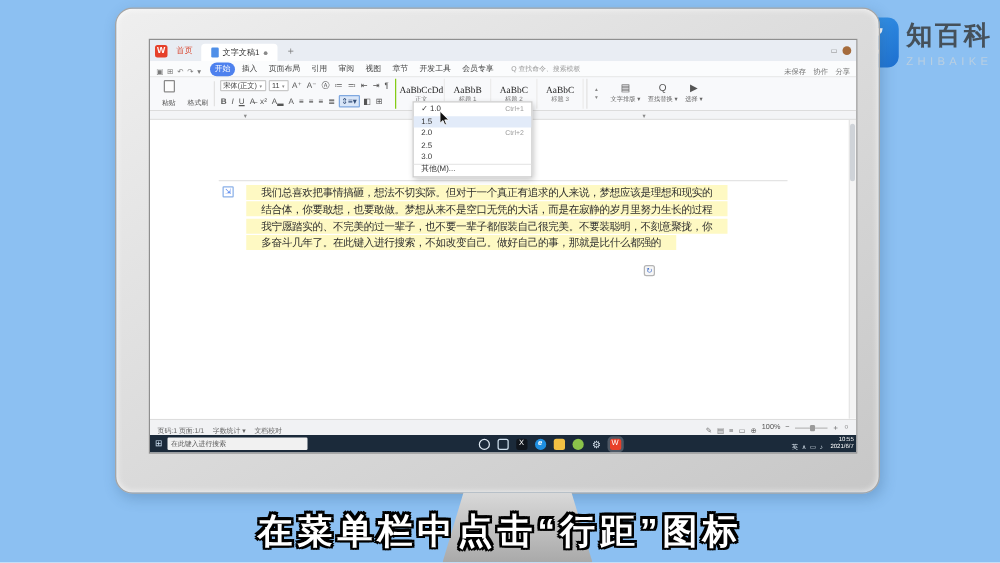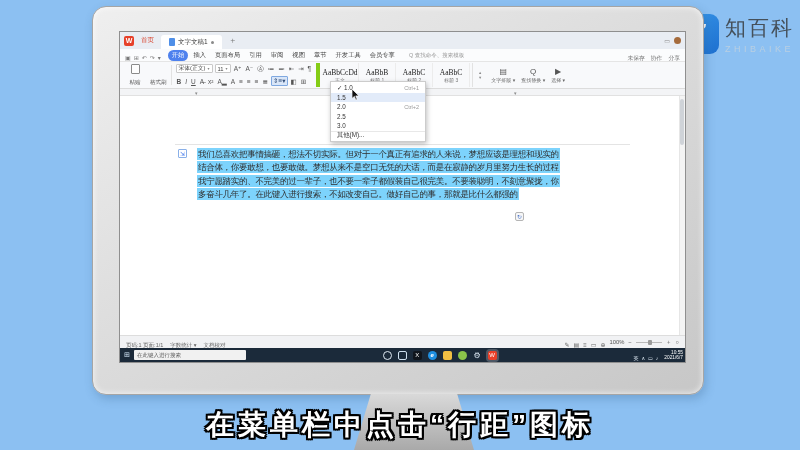--- a/index.html
+++ b/index.html
@@ -5,21 +5,21 @@
   * { margin:0; padding:0; box-sizing:border-box; }
   html,body { width:800px; height:450px; overflow:hidden; }
   body { background:#8cc0f2; font-family:"Liberation Sans","DejaVu Sans",sans-serif; position:relative; }
 
   
   .brand { position:absolute; top:14px; right:6px; display:flex; gap:6px; align-items:flex-start; }
   .brand-icon { width:46px; height:40px; background:linear-gradient(135deg,#3fa2f0,#1d6fd0); border-radius:9px;
     color:#fff; font-weight:bold; font-size:30px; font-style:italic; display:flex; align-items:center; justify-content:center; position:relative; }
   .brand-icon::after { content:""; position:absolute; left:6px; bottom:-6px; border:7px solid transparent; border-top-color:#1d6fd0; border-left-color:#1d6fd0; }
   .brand-text { display:flex; flex-direction:column; }
-  .brand-title { font-size:21px; font-weight:normal; color:#45505a; letter-spacing:2px; }
+  .brand-title { font-size:21px; font-weight:bold; color:#45505a; letter-spacing:2px; }
   .brand-sub { font-size:9px; color:#b9cfe2; letter-spacing:3.5px; margin-top:2px; }
 
   
   .monitor { position:absolute; left:92px; top:6px; width:612px; height:389px;
     background:linear-gradient(150deg,#efefef,#c7c7c7); border:1px solid #a5a5a5; border-radius:14px;
     box-shadow:inset 0 0 6px rgba(255,255,255,.8), 2px 4px 10px rgba(40,80,120,.25); }
   .stand-neck { position:absolute; left:354px; top:394px; width:120px; height:56px;
     background:linear-gradient(180deg,#d9d9d9,#a9a9a9); clip-path:polygon(14% 0,86% 0,100% 100%,0 100%); }
   .screen { position:absolute; left:26px; top:24px; width:567px; height:332px; background:#fff;
     border:1px solid #8f8f8f; display:flex; flex-direction:column; overflow:hidden; }
@@ -51,40 +51,40 @@
   .paste-block { align-items:center; width:22px; }
   .clip-ico { width:9px; height:10px; border:1px solid #8a8a8a; border-radius:1px; background:#fdfdfd; }
   .tiny-label { font-size:5.5px; color:#555; white-space:nowrap; }
   .vdiv { width:1px; background:#e2e2e2; margin:2px 0; }
   .trow { display:flex; align-items:center; gap:2px; }
   .combo { border:1px solid #c9c9c9; background:#fff; border-radius:1px; font-size:5.8px; color:#444; padding:0 2px; height:9px; display:flex; align-items:center; gap:2px; white-space:nowrap; }
   .combo .caret { font-size:4px; color:#888; }
   .tglyph { font-size:6.5px; color:#555; line-height:9px; padding:0 1px; }
   .fmt-b { font-weight:bold; } .fmt-i { font-style:italic; } .fmt-u { text-decoration:underline; }
   .ls-btn { background:#d9e6f8; border:1px solid #7fa8e0; border-radius:1px; padding:0 1px; height:10px; display:flex; align-items:center; font-size:6.5px; color:#35507a; }
-  .styles { display:flex; align-items:stretch; border-left:4px solid #84cc16; border-right:1px solid #e2e2e2; padding:0 2px; }
+  .styles { display:flex; align-items:stretch; border-left:1px solid #84cc16; border-right:1px solid #e2e2e2; padding:0 2px; }
   .style-cell { width:37px; display:flex; flex-direction:column; align-items:center; justify-content:center; border-right:1px solid #ececec; }
   .style-cell .li-text { font-size:7.5px; color:#222; font-family:"Liberation Serif",serif; }
   .style-cell .li-extra { font-size:5px; color:#777; }
   .style-arrows { display:flex; flex-direction:column; justify-content:center; font-size:4.5px; color:#888; padding:0 2px; }
   .tools { display:flex; gap:6px; align-items:center; padding:0 4px; }
   .tool-item { display:flex; flex-direction:column; align-items:center; gap:1px; }
   .tool-item .li-text { font-size:8px; color:#555; line-height:8px; }
   .tool-item .li-extra { font-size:5px; color:#666; white-space:nowrap; }
 
   .ruler { height:7px; background:#f3f4f6; border-bottom:1px solid #e1e1e1; position:relative; flex:none; }
   .ruler .m1 { position:absolute; left:75px; top:1px; font-size:5px; color:#8a8a8a; }
   .ruler .m2 { position:absolute; left:394px; top:1px; font-size:5px; color:#8a8a8a; }
 
   .docarea { flex:1; background:#fff; position:relative; overflow:hidden; }
   .margin-line { position:absolute; left:55px; top:48px; width:455px; height:1px; background:#e4e4e4; }
   .para-ico { position:absolute; left:58px; top:53px; width:9px; height:9px; border:1px solid #8ab0e8; border-radius:1px; font-size:6px; color:#4e81ee; line-height:8px; text-align:center; background:#fff; }
   .doc-text { position:absolute; left:77px; top:52px; width:322px; }
   .doc-line { display:block; font-size:8.5px; line-height:13.4px; color:#2e2e2e; white-space:nowrap; }
-  .doc-line .li-text { background:#7dd3fc; padding:1px 1px; letter-spacing:-0.3px; }
+  .doc-line .li-text { background:#fef9c3; padding:1px 12px; letter-spacing:-0.3px; }
   .float-ico { position:absolute; left:395px; top:116px; width:9px; height:9px; border:1px solid #b5b5b5; border-radius:2px; background:#f7f7f7; font-size:6px; color:#4a74c9; text-align:center; line-height:8px; }
   .vscroll { position:absolute; right:0; top:0; bottom:0; width:6px; background:#f4f4f4; border-left:1px solid #e6e6e6; }
   .vthumb { position:absolute; right:1px; top:3px; width:4px; height:46px; background:#cfd3d8; border-radius:2px; }
 
   
   .dropdown { position:absolute; left:210px; top:49px; width:96px; background:#fff; border:1px solid #cccccc;
     box-shadow:1px 2px 5px rgba(0,0,0,.25); z-index:5; padding:1px 0; }
   .dd-item { display:flex; align-items:center; font-size:6.3px; color:#333; height:9.5px; padding:0 6px; }
   .dd-item .li-extra { margin-left:auto; color:#999; font-size:5.5px; }
   .dd-item.hover { background:#e2ebf9; }

